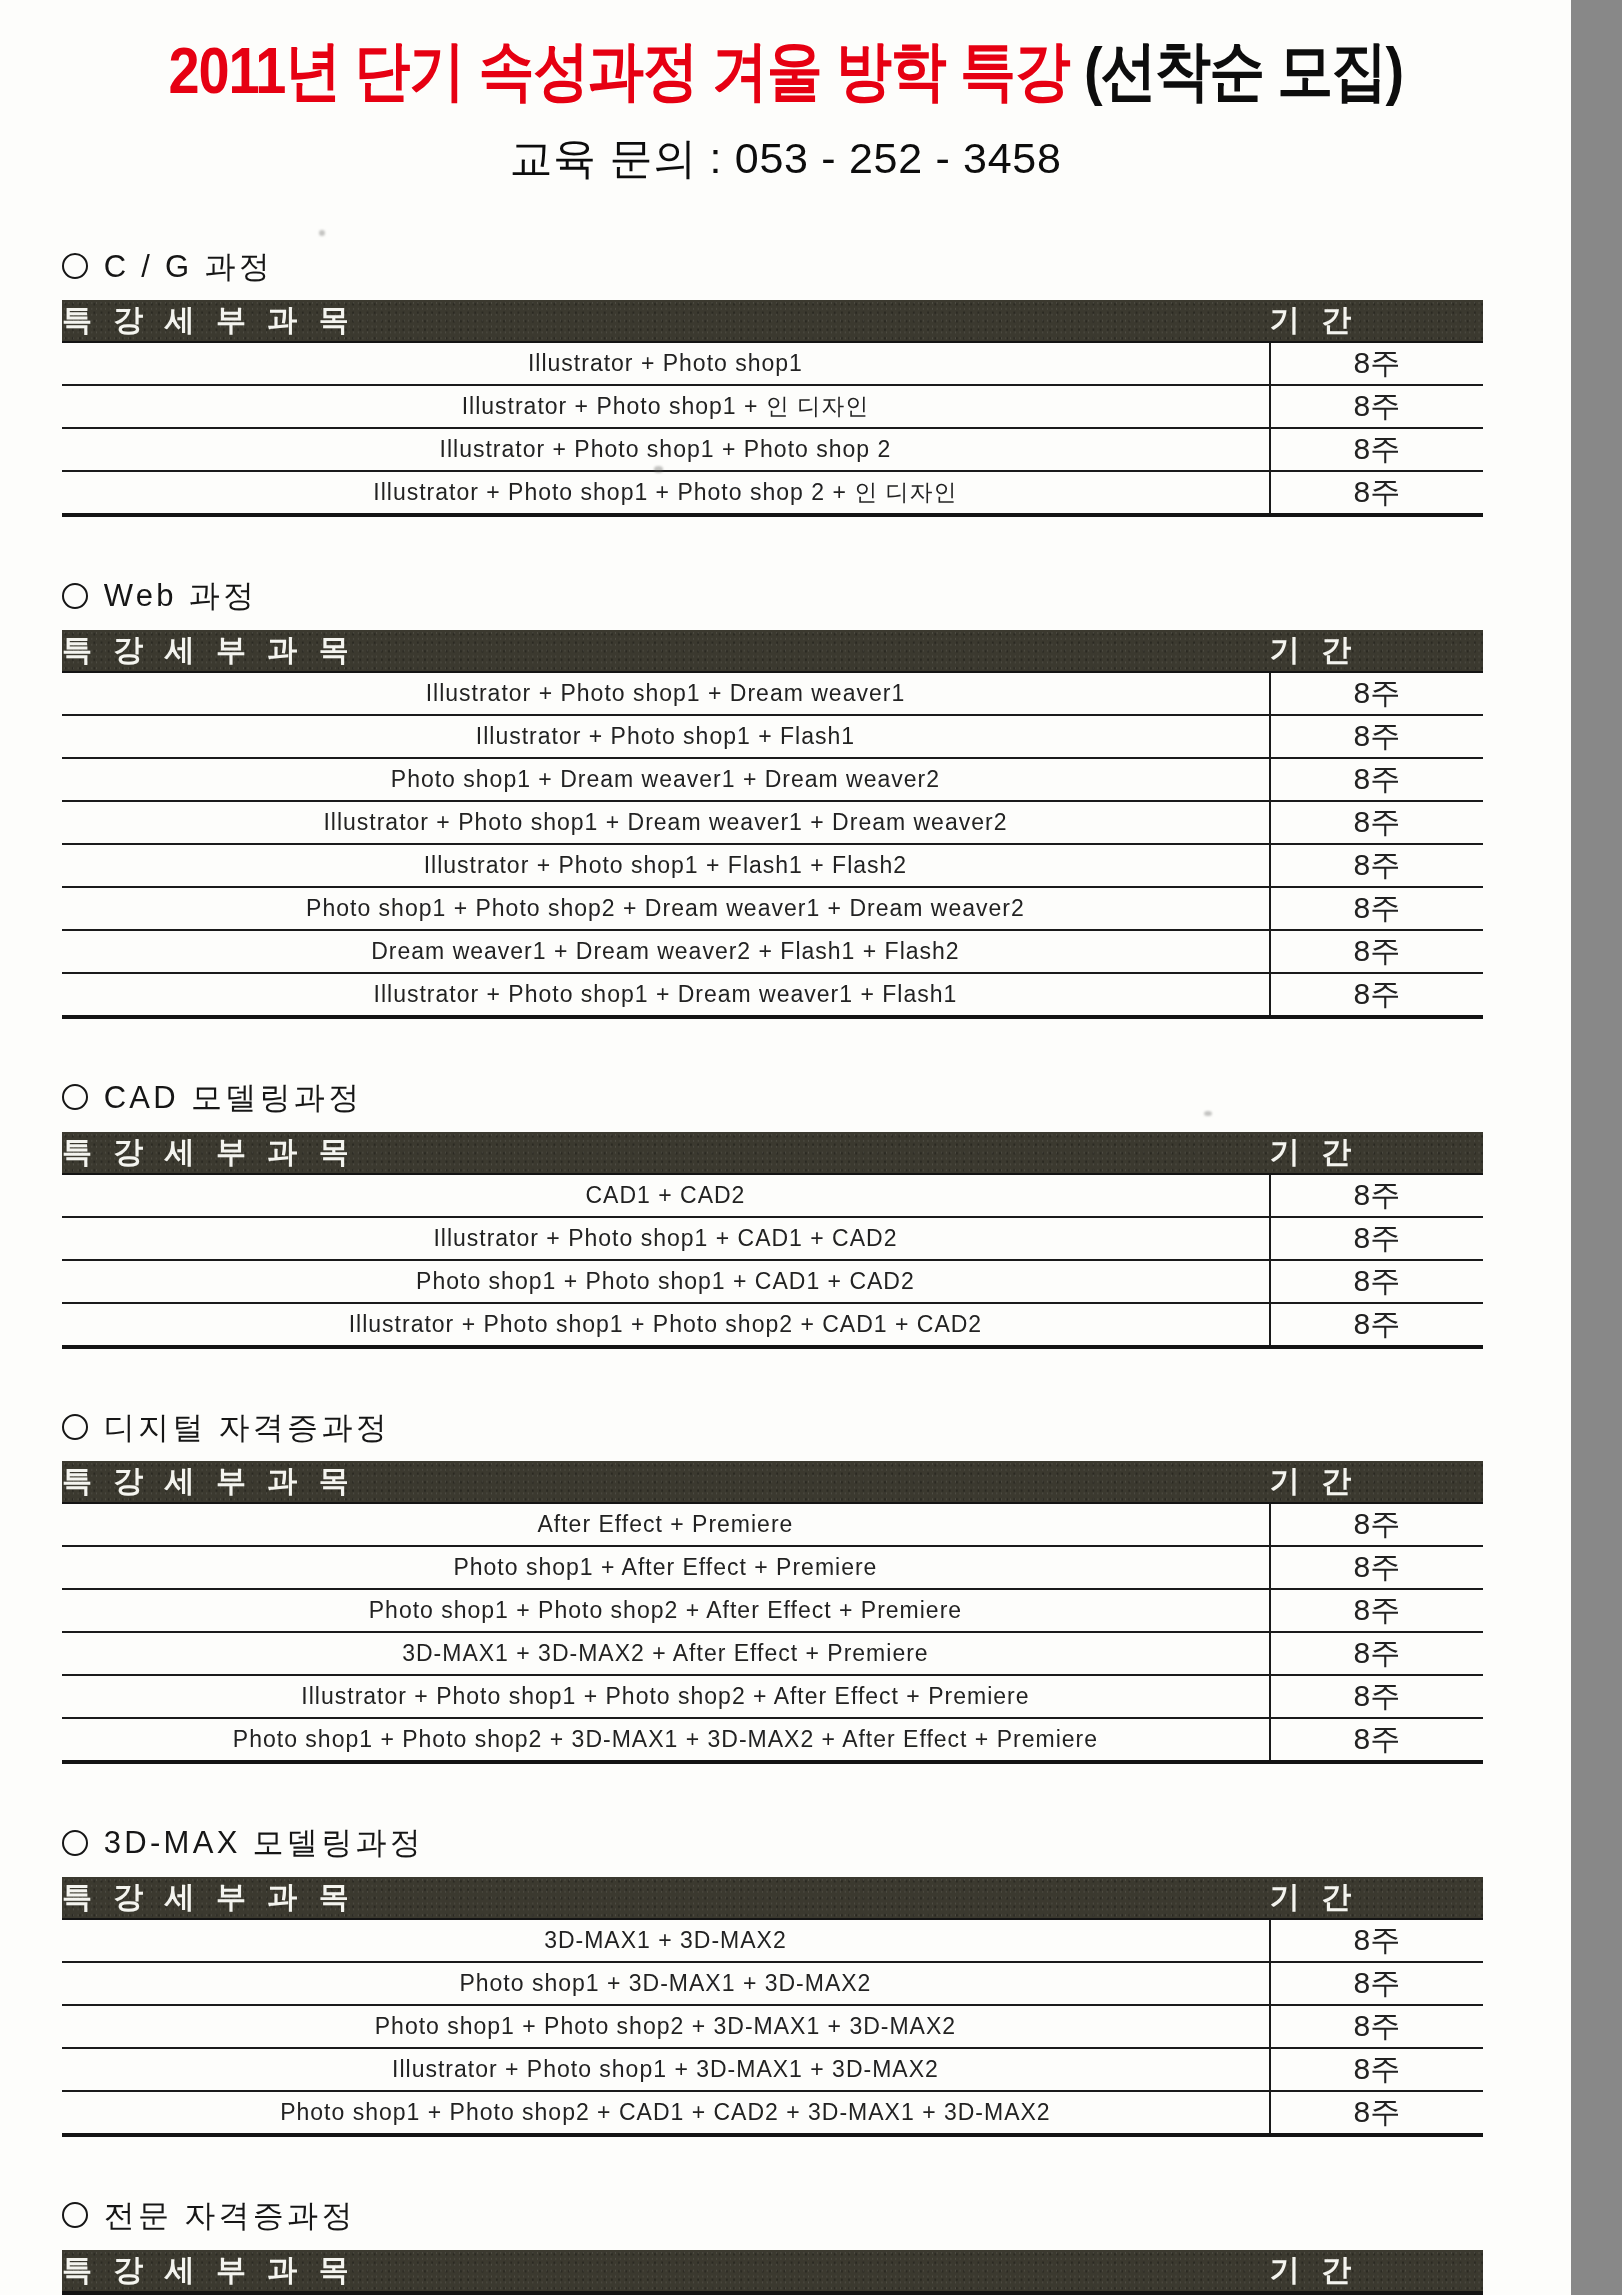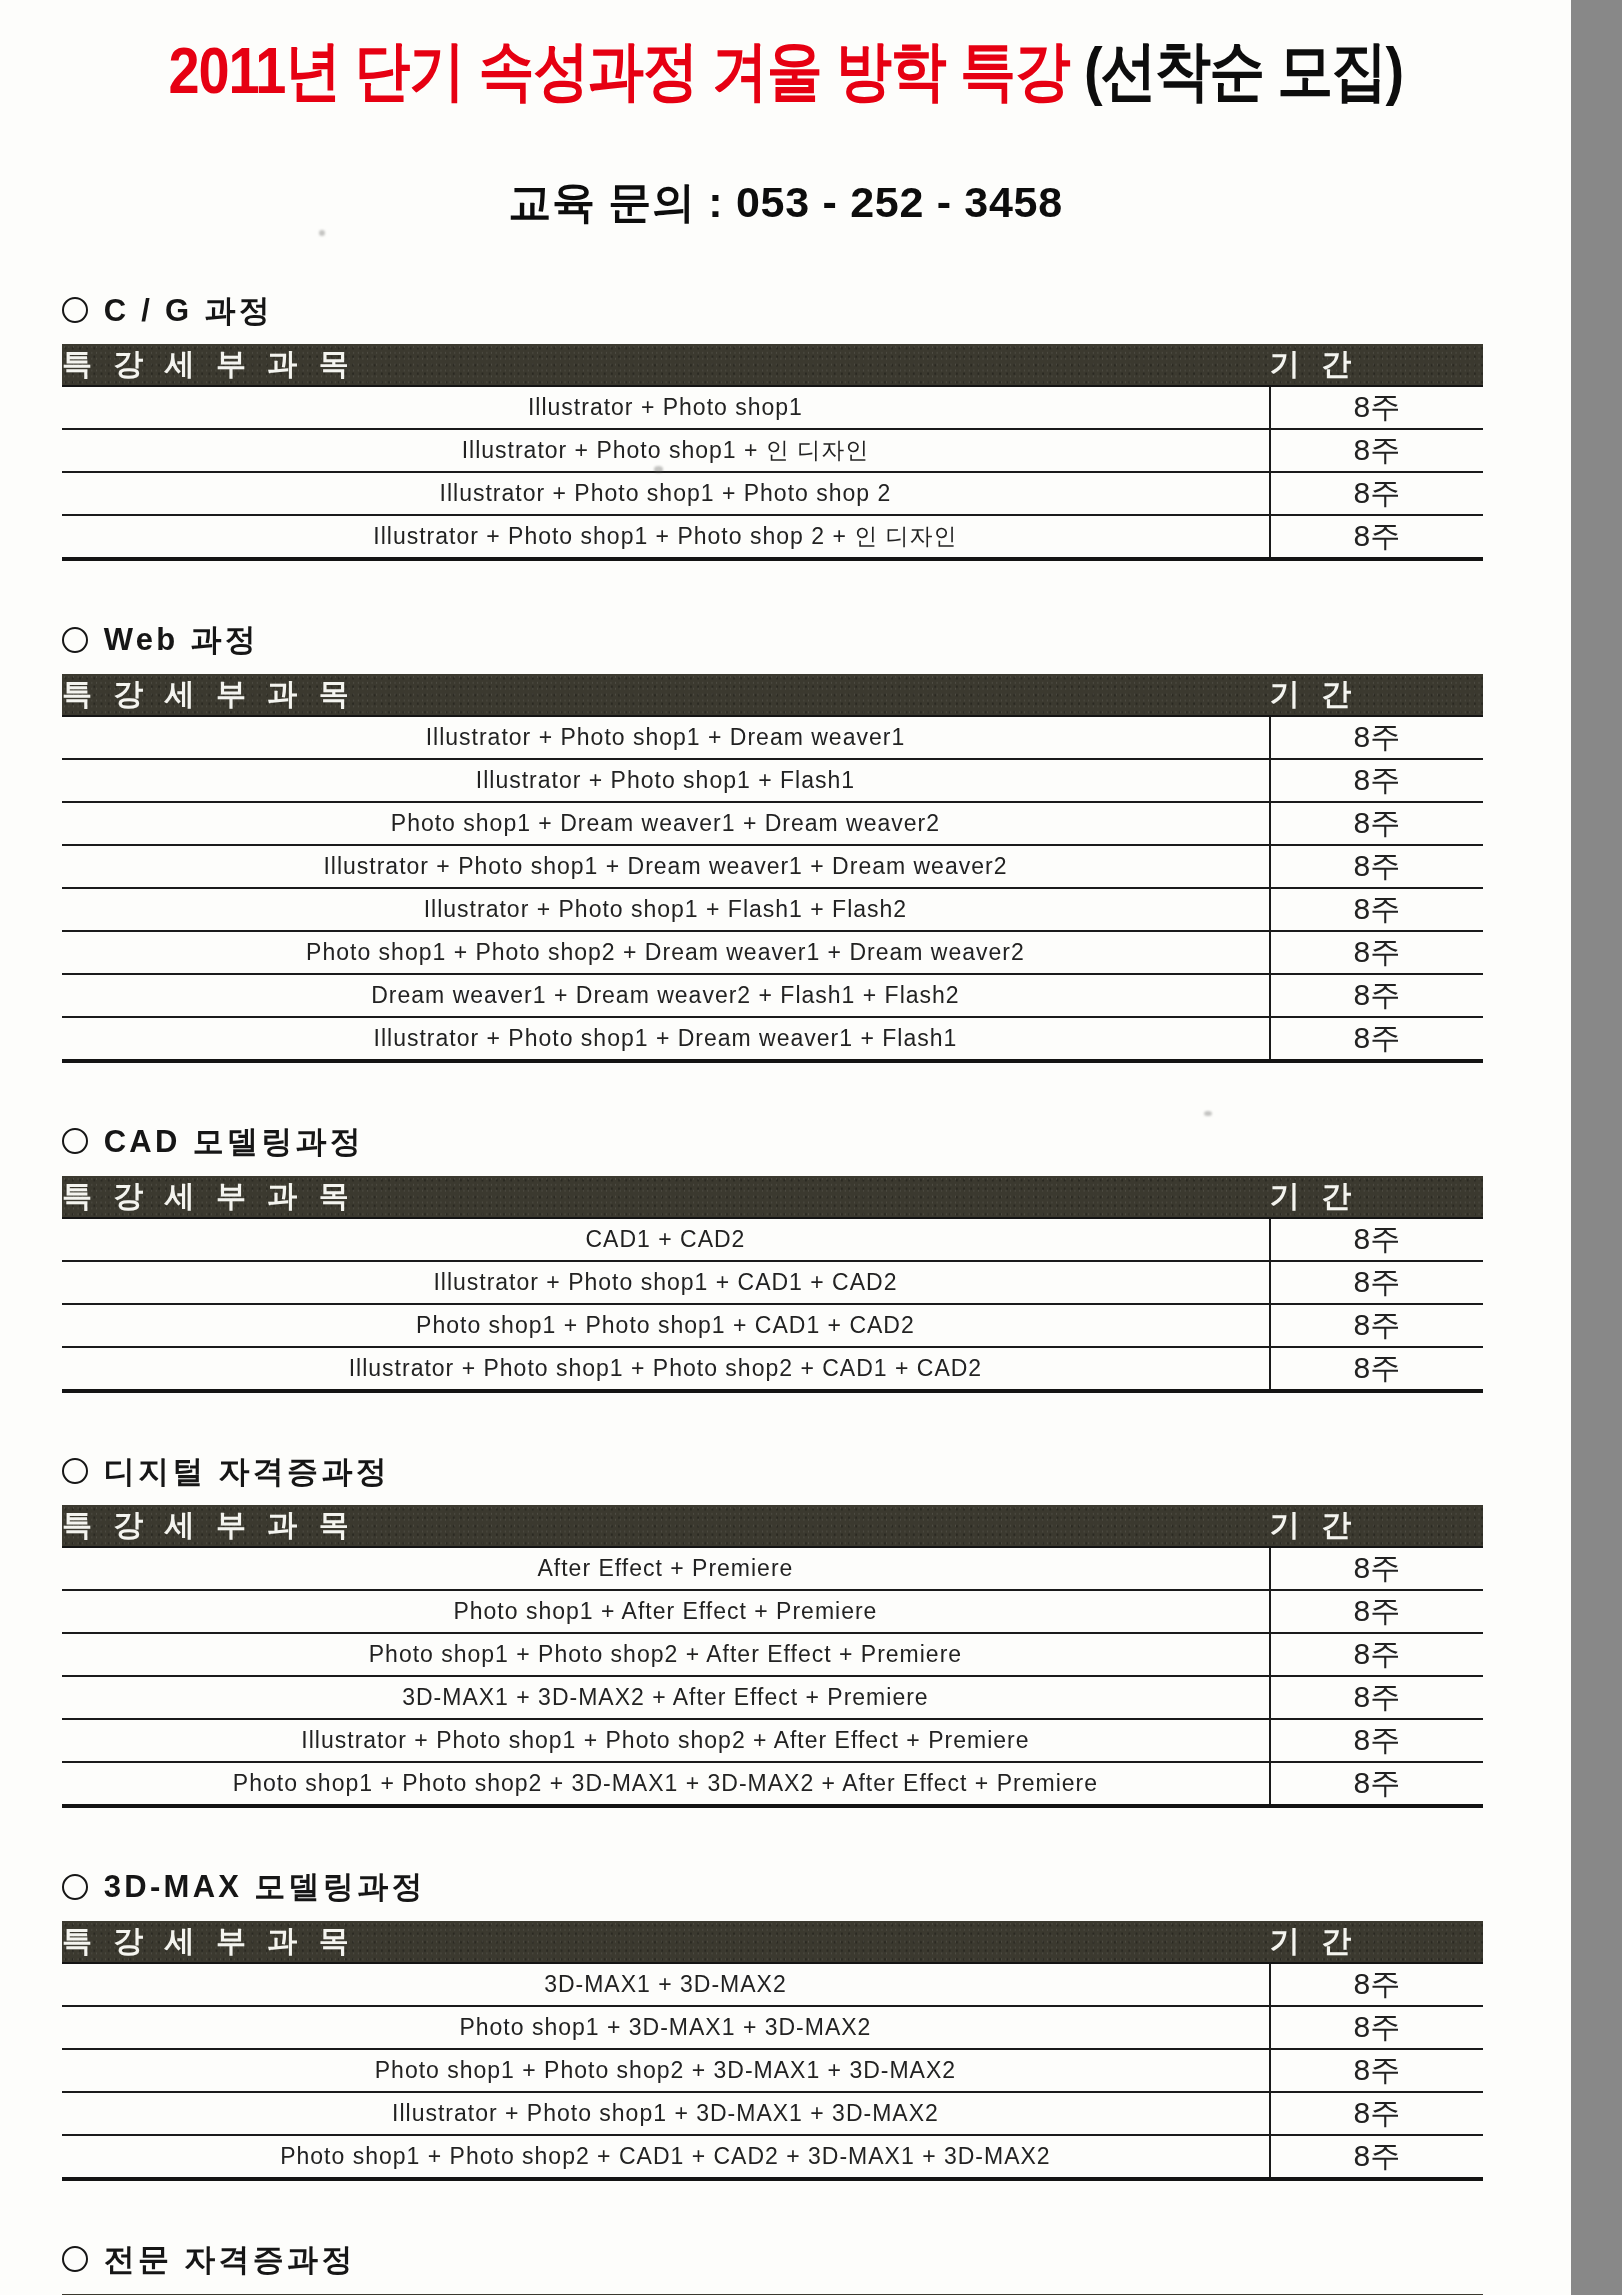--- a/index.html
+++ b/index.html
@@ -28,32 +28,31 @@
   .doc-title .squeeze{
     display:inline-block;
     transform:scaleX(.86);
     transform-origin:center;
   }
   .t-red{color:var(--red);font-size:65px;font-weight:bold;letter-spacing:-1.3px;}
   .t-black{color:#0d0d0d;font-size:65px;font-weight:bold;letter-spacing:-2px;}
   .doc-phone{
     line-height:60px;
     font-size:43px;
-    font-weight:bold;
+    font-weight:normal;
     color:#0d0d0d;
     letter-spacing:0.7px;
-    margin-top:44px;
   }
   
   main{display:block;margin:0 88px 0 62px;}
   .sec-heading{
     margin-top:60px;
     margin-bottom:15.7px;
     font-size:31px;
-    font-weight:bold;
+    font-weight:normal;
     line-height:37px;
     letter-spacing:3.3px;
     color:#161616;
     display:flex;align-items:center;gap:15.7px;
   }
   .bullet{
     display:inline-block;
     width:26px;height:26px;
     border:2.6px solid #161616;
     border-radius:50%;

